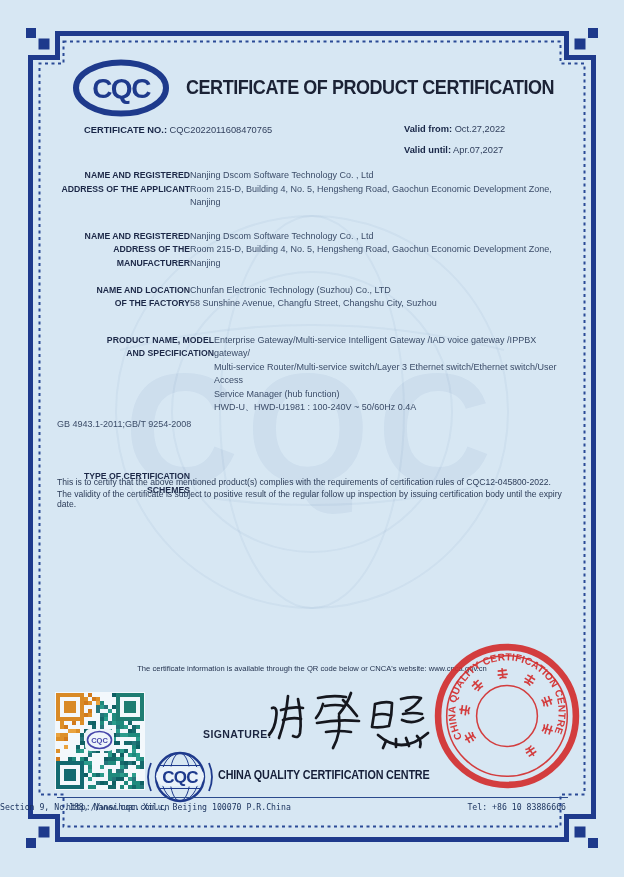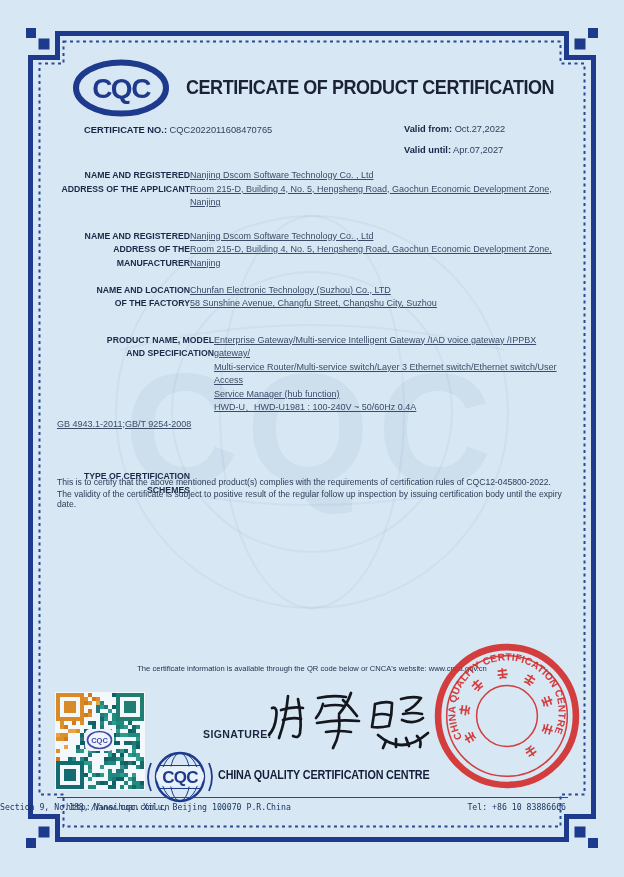--- a/index.html
+++ b/index.html
@@ -29,21 +29,21 @@
   .certno span{color:#32415e; font-weight:normal;}
   .valid{left:404px; top:124px; font-size:9.3px;}
   .valid .vrow{white-space:nowrap;}
   .valid .vrow + .vrow{margin-top:11px;}
   .valid b{color:#172546;text-align:center;}
   .valid span{color:#32415e;margin-top:40px;}
   
   .fields{left:57px; top:169px; width:514px; font-size:9px; line-height:13.5px;}
   .frow{display:flex;}
   .flabel{width:133px; flex:none; font-weight:bold; color:#1c2847; font-size:8.7px;text-align:right;}
-  .fvalue{flex:1; color:#3b4c68;text-decoration:underline;}
+  .fvalue{flex:1; color:#3b4c68;}
   .flabel span,.fvalue span{display:block;}
   .mt18{margin-top:20px;} .mt13{margin-top:13.5px;} .mt23{margin-top:23px;margin-left:24px;}
   .mt3{margin-top:3px;} .mt24{margin-top:39px;}
   
   .statements{left:57px; top:477px; width:514px; font-size:8.6px; color:#2c3c58;}
   .statements span{display:block;}
   .statements span + span{margin-top:2px;}
   
   .qr-note{left:0; right:0; top:664px; text-align:center; font-size:7.6px; color:#23324e; z-index:1;}
   

